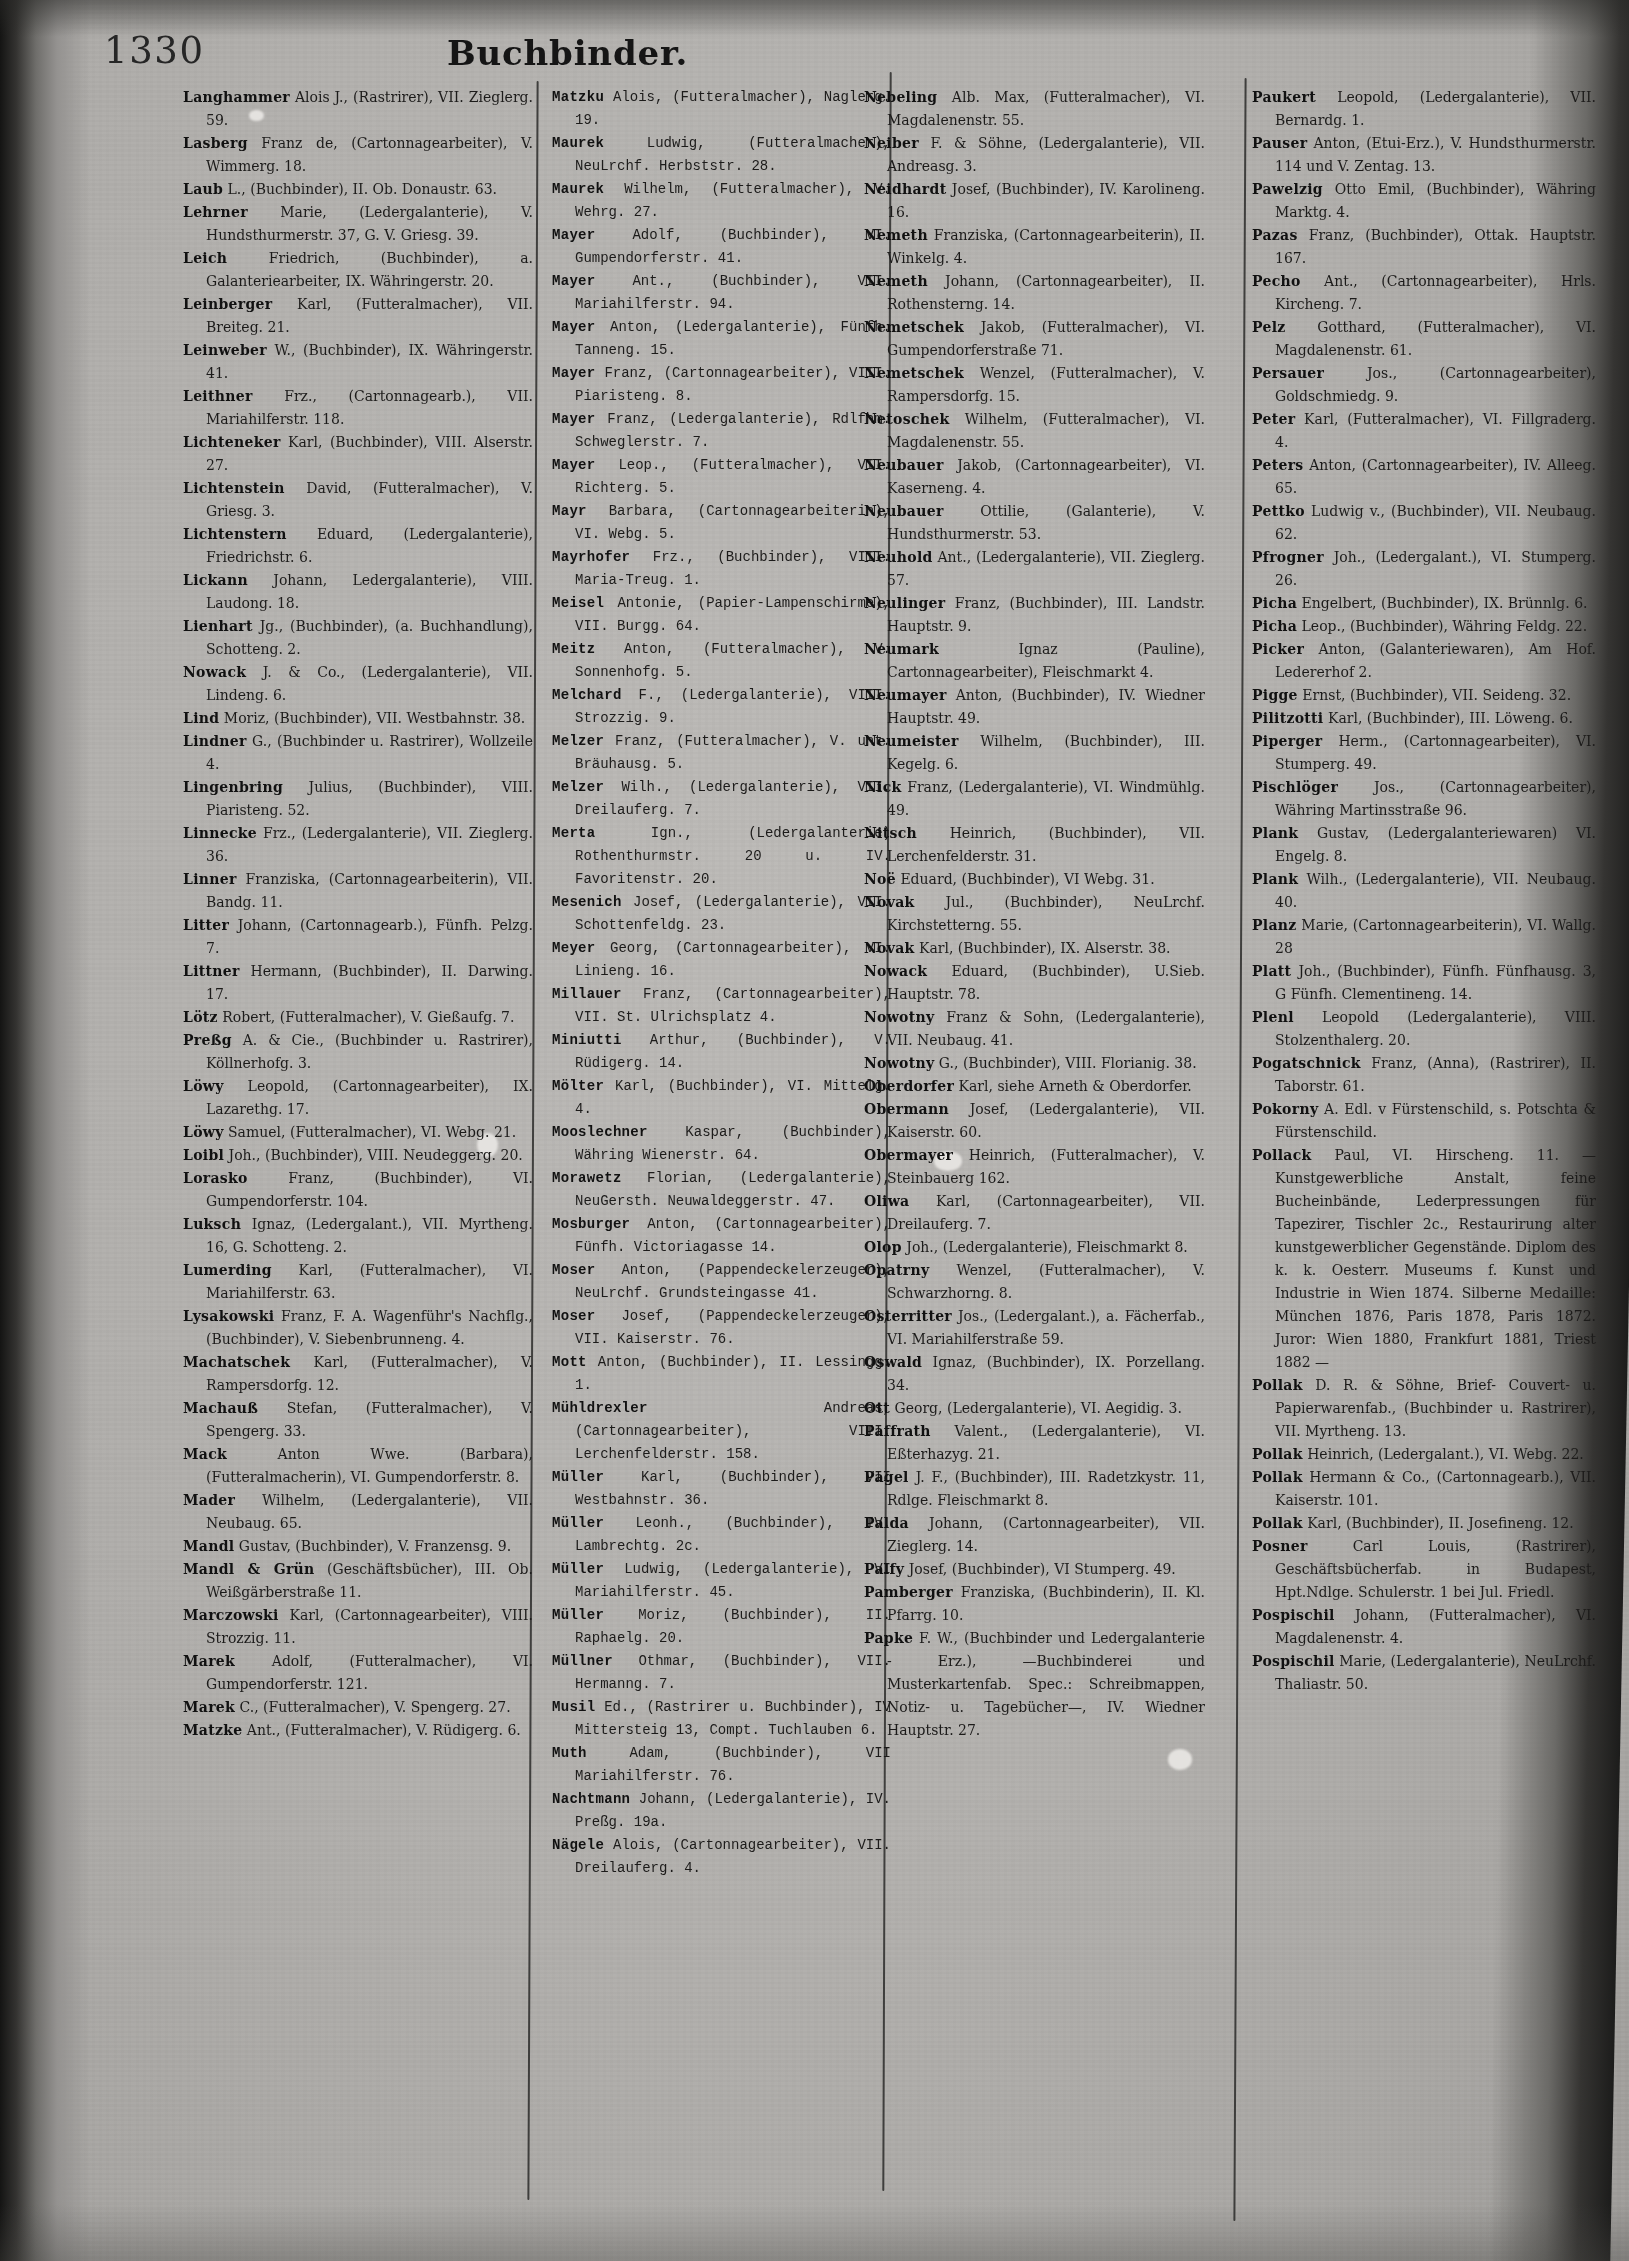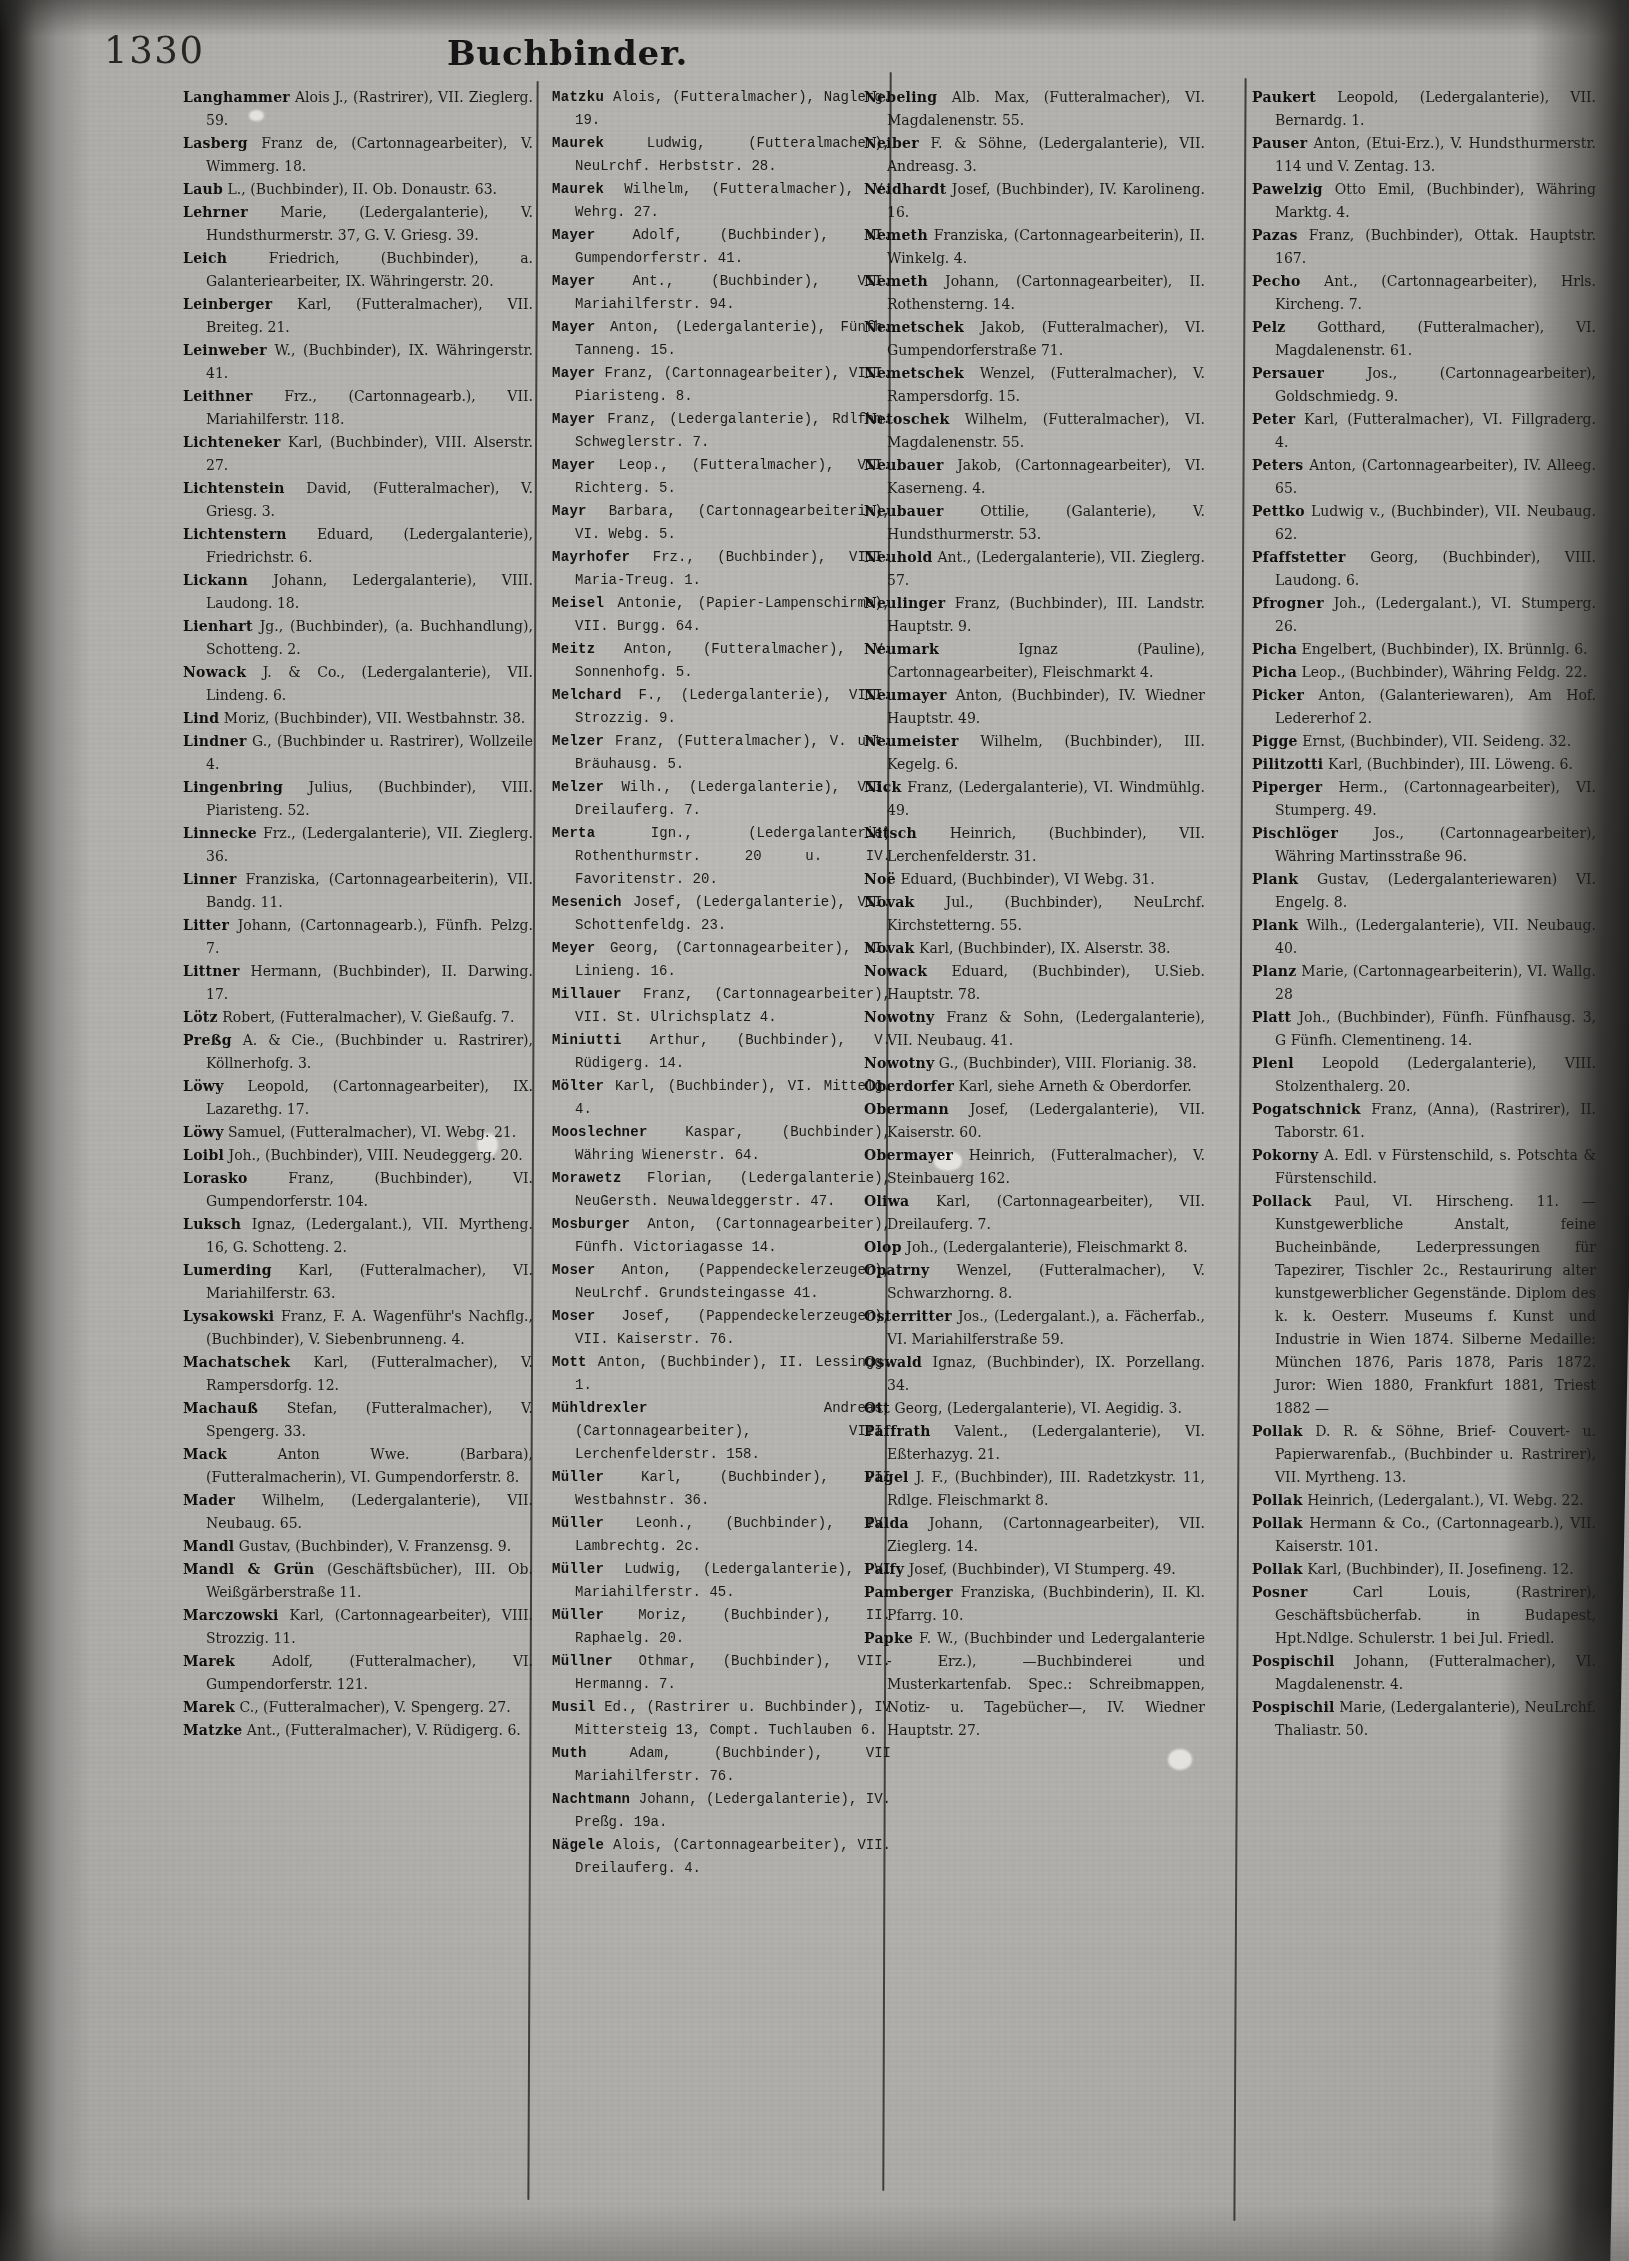--- a/index.html
+++ b/index.html
@@ -213,21 +213,20 @@
       <p class="entry"><span class="nm">Paukert</span> Leopold, (Ledergalanterie), VII. Bernardg. 1.</p>
       <p class="entry"><span class="nm">Pauser</span> Anton, (Etui-Erz.), V. Hundsthurmerstr. 114 und V. Zentag. 13.</p>
       <p class="entry"><span class="nm">Pawelzig</span> Otto Emil, (Buchbinder), Währing Marktg. 4.</p>
       <p class="entry"><span class="nm">Pazas</span> Franz, (Buchbinder), Ottak. Hauptstr. 167.</p>
       <p class="entry"><span class="nm">Pecho</span> Ant., (Cartonnagearbeiter), Hrls. Kircheng. 7.</p>
       <p class="entry"><span class="nm">Pelz</span> Gotthard, (Futteralmacher), VI. Magdalenenstr. 61.</p>
       <p class="entry"><span class="nm">Persauer</span> Jos., (Cartonnagearbeiter), Goldschmiedg. 9.</p>
       <p class="entry"><span class="nm">Peter</span> Karl, (Futteralmacher), VI. Fillgraderg. 4.</p>
       <p class="entry"><span class="nm">Peters</span> Anton, (Cartonnagearbeiter), IV. Alleeg. 65.</p>
       <p class="entry"><span class="nm">Pettko</span> Ludwig v., (Buchbinder), VII. Neubaug. 62.</p>
-      <p class="entry"><span class="nm">Pfaffstetter</span> Georg, (Buchbinder), VIII. Laudong. 6.</p>
       <p class="entry"><span class="nm">Pfrogner</span> Joh., (Ledergalant.), VI. Stumperg. 26.</p>
       <p class="entry"><span class="nm">Picha</span> Engelbert, (Buchbinder), IX. Brünnlg. 6.</p>
       <p class="entry"><span class="nm">Picha</span> Leop., (Buchbinder), Währing Feldg. 22.</p>
       <p class="entry"><span class="nm">Picker</span> Anton, (Galanteriewaren), Am Hof. Ledererhof 2.</p>
       <p class="entry"><span class="nm">Pigge</span> Ernst, (Buchbinder), VII. Seideng. 32.</p>
       <p class="entry"><span class="nm">Pilitzotti</span> Karl, (Buchbinder), III. Löweng. 6.</p>
       <p class="entry"><span class="nm">Piperger</span> Herm., (Cartonnagearbeiter), VI. Stumperg. 49.</p>
       <p class="entry"><span class="nm">Pischlöger</span> Jos., (Cartonnagearbeiter), Währing Martinsstraße 96.</p>
       <p class="entry"><span class="nm">Plank</span> Gustav, (Ledergalanteriewaren) VI. Engelg. 8.</p>
       <p class="entry"><span class="nm">Plank</span> Wilh., (Ledergalanterie), VII. Neubaug. 40.</p>

